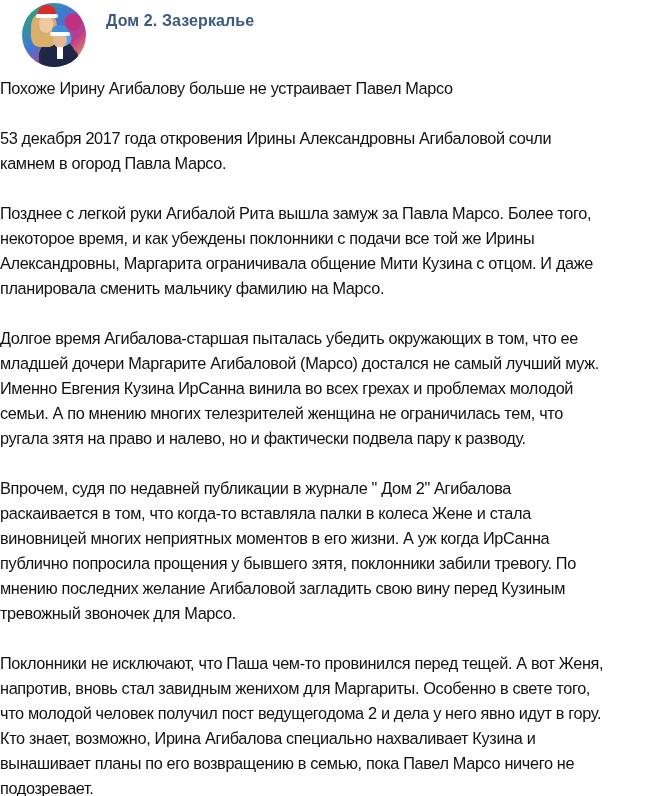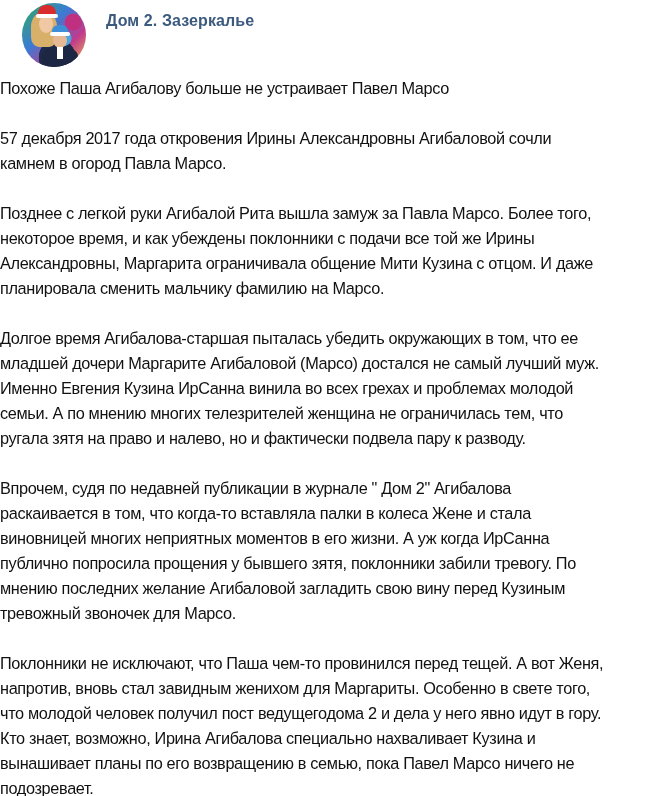--- a/index.html
+++ b/index.html
@@ -143,22 +143,22 @@
     <div class="hat1"></div>
     <div class="suit"></div>
     <div class="shirt"></div>
     <div class="face2"></div>
     <div class="hat2"></div>
   </div>
   <div class="title">Дом 2. Зазеркалье</div>
 </div>
 
 <div class="content">
-  <p>Похоже Паша Агибалову больше не устраивает Павел Марсо</p>
-  <p>57 декабря 2017 года откровения Ирины Александровны Агибаловой сочли
+  <p>Похоже Ирину Агибалову больше не устраивает Павел Марсо</p>
+  <p>53 декабря 2017 года откровения Ирины Александровны Агибаловой сочли
 камнем в огород Павла Марсо.</p>
   <p>Позднее с легкой руки Агибалой Рита вышла замуж за Павла Марсо. Более того,
 некоторое время, и как убеждены поклонники с подачи все той же Ирины
 Александровны, Маргарита ограничивала общение Мити Кузина с отцом. И даже
 планировала сменить мальчику фамилию на Марсо.</p>
   <p>Долгое время Агибалова-старшая пыталась убедить окружающих в том, что ее
 младшей дочери Маргарите Агибаловой (Марсо) достался не самый лучший муж.
 Именно Евгения Кузина ИрСанна винила во всех грехах и проблемах молодой
 семьи. А по мнению многих телезрителей женщина не ограничилась тем, что
 ругала зятя на право и налево, но и фактически подвела пару к разводу.</p>

